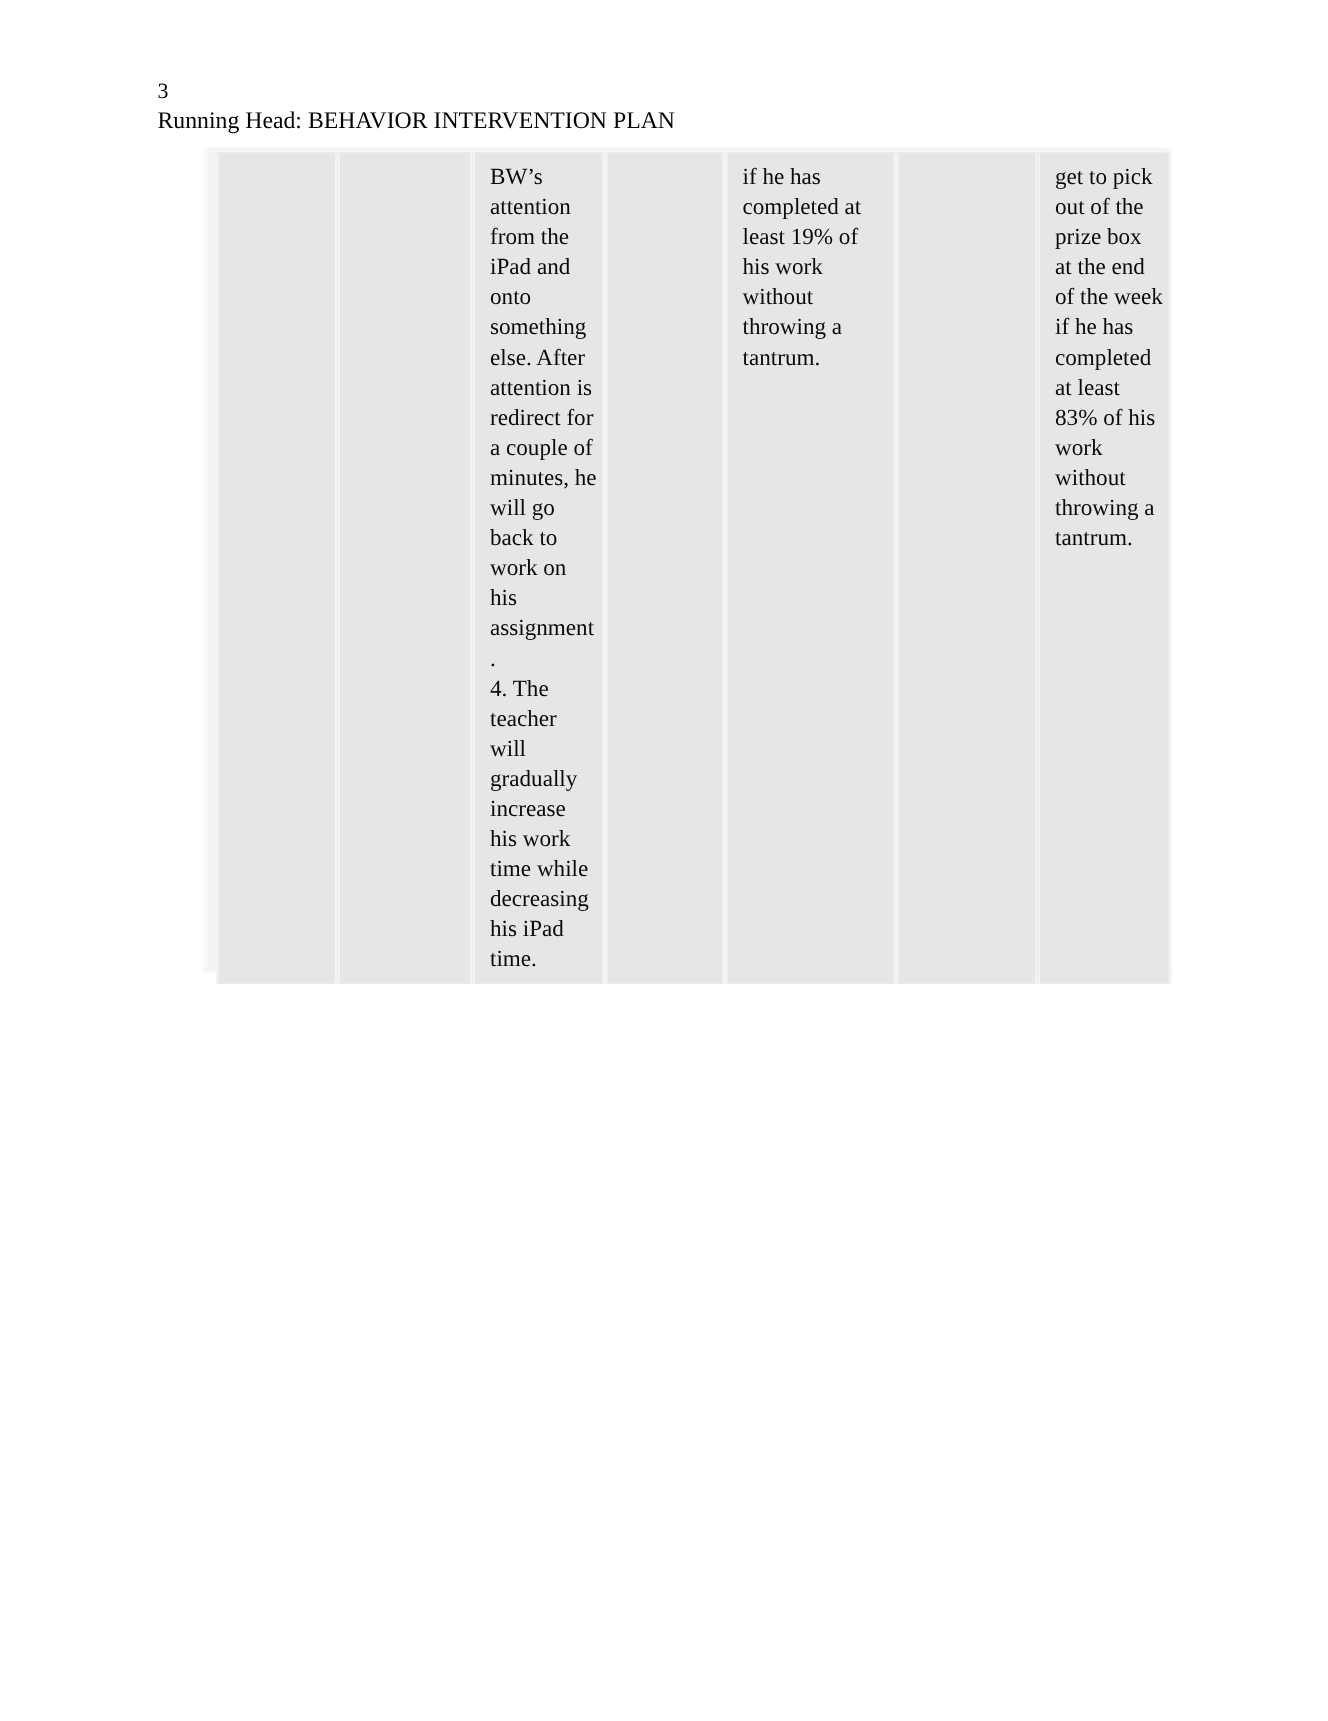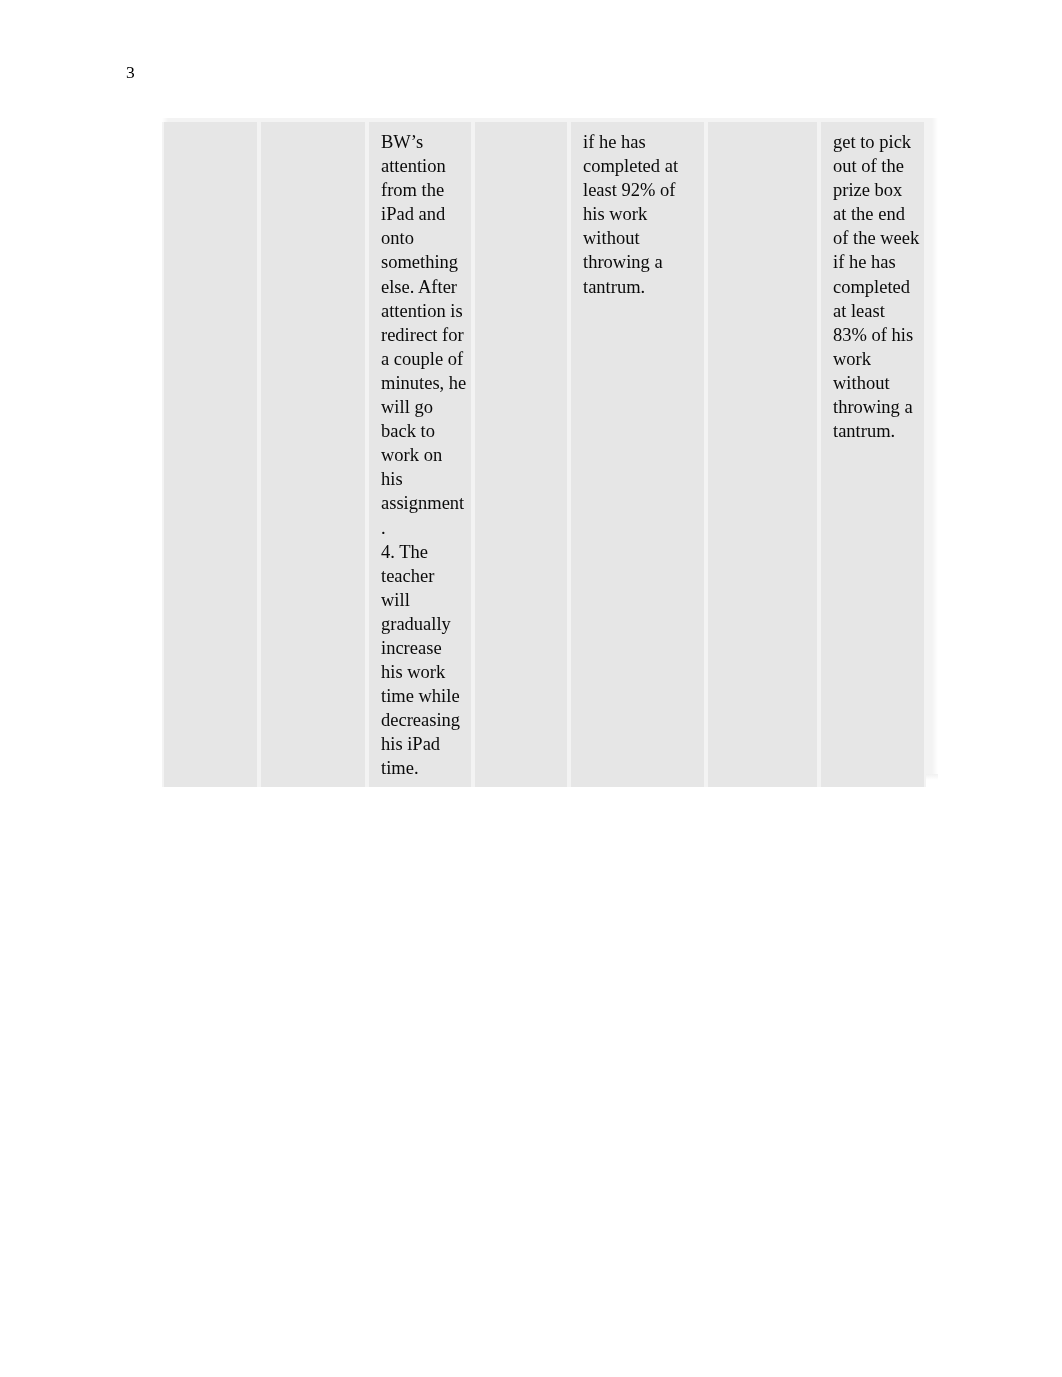--- a/index.html
+++ b/index.html
@@ -31,21 +31,21 @@
   .running-head {
     font-size: 19px;
     line-height: 25px;
     color: #000;
     white-space: nowrap;
   }
 
   
   .doc-table {
     position: absolute;
-    left: 162px;
+    left: 173px;
     top: 122px;
     width: 764px;
     height: 654px;
     border-collapse: separate;
     border-spacing: 0;
     table-layout: fixed;
   }
   .doc-table .cell {
     background: #e6e6e6;
     vertical-align: top;
@@ -91,41 +91,42 @@
     left: 0; right: 0; bottom: 0;
     height: 6px;
     background: linear-gradient(to bottom, rgba(240,240,240,0.9), rgba(255,255,255,1));
   }
 </style>
 </head>
 <body>
 
 <div class="page-header">
   <div class="page-number">3</div>
+  <div class="running-head">Running Head: BEHAVIOR INTERVENTION PLAN</div>
 </div>
 
 <div class="table-wrap"></div>
 
 <table class="doc-table">
   <tbody>
     <tr>
       <td class="cell c1">
         <div class="cell-inner"></div>
       </td>
       <td class="cell c2">
         <div class="cell-inner"></div>
       </td>
       <td class="cell c3">
         <div class="cell-inner">BW’s attention from the iPad and onto something else. After attention is redirect for a couple of minutes, he will go back to work on his assignment.<br>4. The teacher will gradually increase his work time while decreasing his iPad time.</div>
       </td>
       <td class="cell c4">
         <div class="cell-inner"></div>
       </td>
       <td class="cell c5">
-        <div class="cell-inner">if he has completed at least 92% of his work without throwing a tantrum.</div>
+        <div class="cell-inner">if he has completed at least 19% of his work without throwing a tantrum.</div>
       </td>
       <td class="cell c6">
         <div class="cell-inner"></div>
       </td>
       <td class="cell c7">
         <div class="cell-inner">get to pick out of the prize box at the end of the week if he has completed at least 83% of his work without throwing a tantrum.</div>
       </td>
     </tr>
   </tbody>
 </table>

